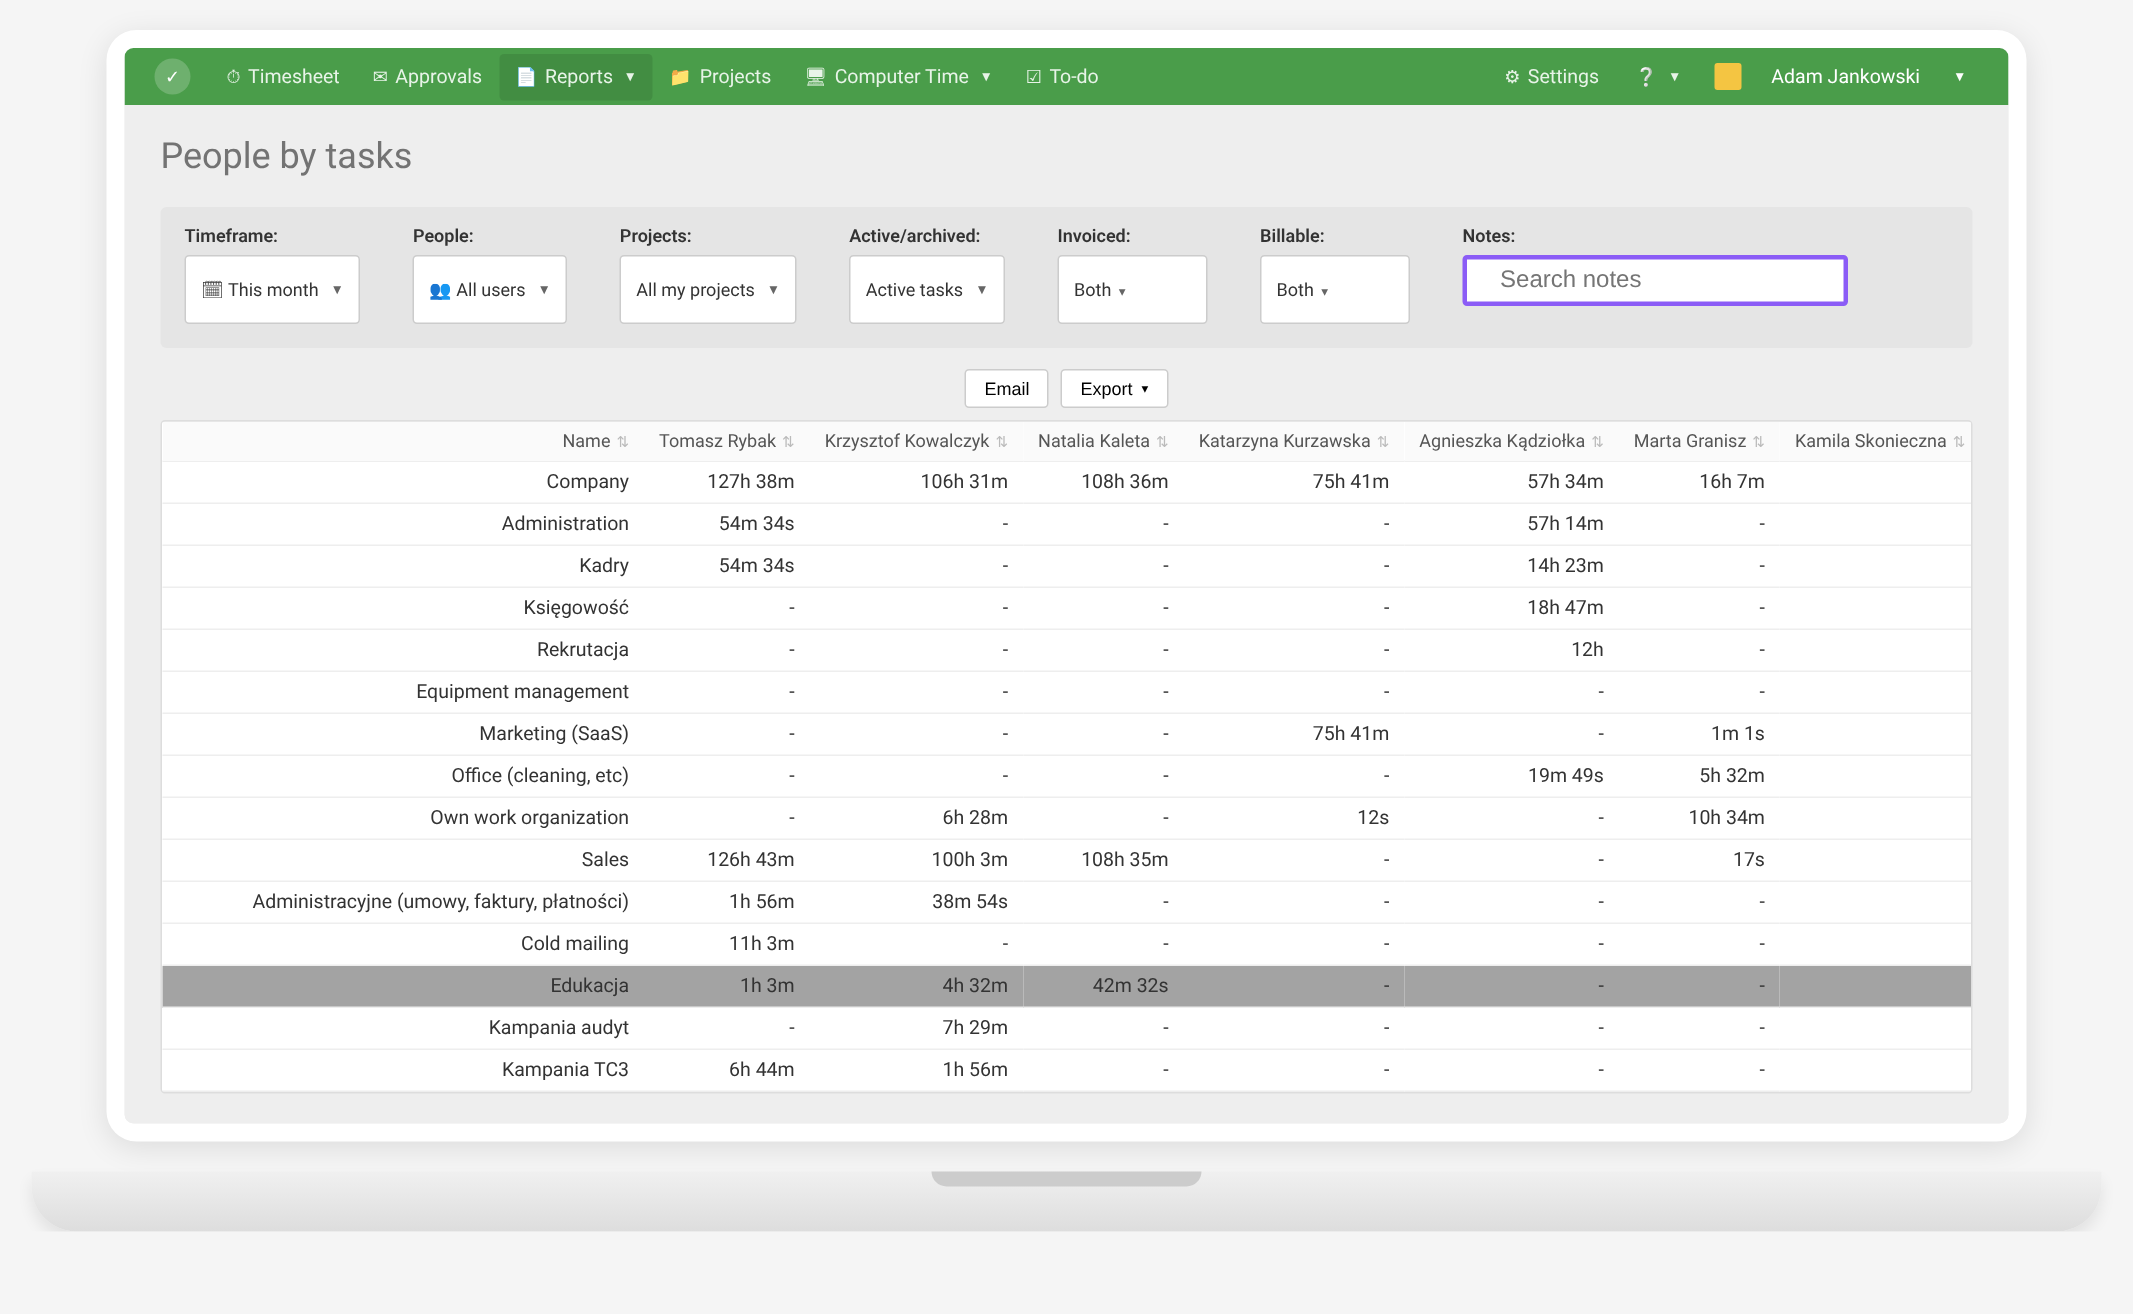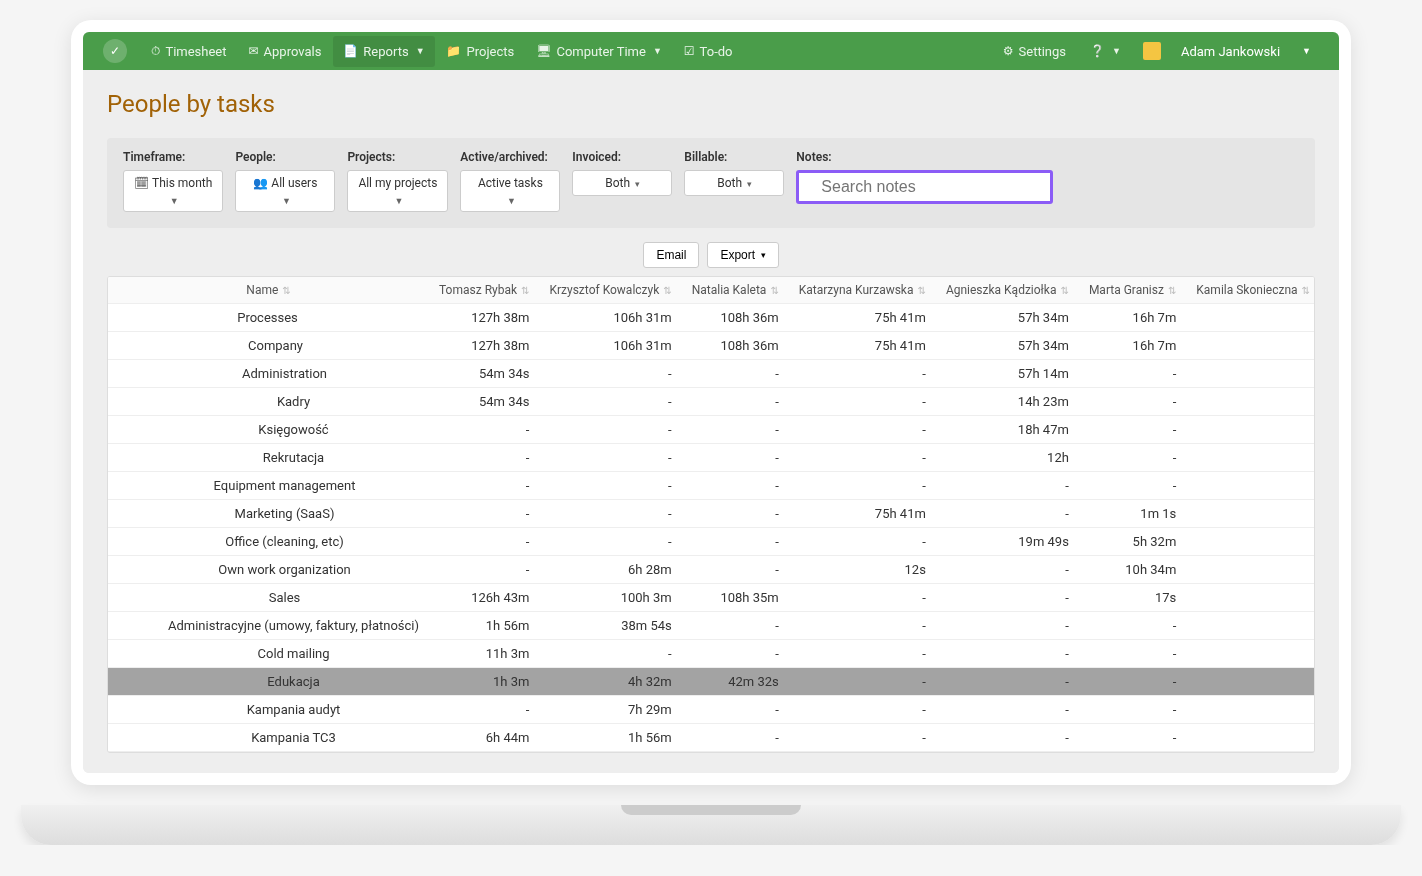--- a/index.html
+++ b/index.html
@@ -9,33 +9,33 @@
 .navbar { background: #4a9d4a; color: #fff; display: flex; align-items: center; padding: 0 20px; height: 38px; font-size: 13px; }
 .navbar .logo-icon { width: 24px; height: 24px; background: rgba(255,255,255,0.2); border-radius: 50%; margin-right: 14px; display:flex;align-items:center;justify-content:center;font-size:12px; }
 .navbar .nav-left { display: flex; align-items: center; gap: 2px; }
 .navbar .nav-item { display: flex; align-items: center; gap: 5px; padding: 8px 10px; cursor: pointer; color: #e8f4e8; }
 .navbar .nav-item.active { background: rgba(0,0,0,0.1); border-radius: 3px;}
 .navbar .nav-right { margin-left: auto; display: flex; align-items: center; gap: 4px; }
 .navbar .user { display: flex; align-items: center; gap: 20px; padding: 6px 8px; }
 .navbar .avatar { width: 18px; height: 18px; background: #f4c542; border-radius: 2px; display:inline-block; }
 .caret-down { font-size: 9px; margin-left: 2px; }
 .page { padding: 20px 24px; background: #eee; }
-.page-title { font-size: 24px; font-weight: 400; margin-bottom: 20px; color: #a16207; }
-.filters { background: #e5e5e5; border-radius: 4px; padding: 12px 16px 16px; display: flex; gap: 12px; flex-wrap: wrap; }
+.page-title { font-size: 24px; font-weight: 400; margin-bottom: 20px; color: #737373; }
+.filters { background: #e5e5e5; border-radius: 4px; padding: 12px 16px 16px; display: flex; gap: 35px; flex-wrap: wrap; }
 .filter-group { display: flex; flex-direction: column; gap: 6px; }
 .filter-label { font-size: 12px; font-weight: 600; color: #333; }
-.filter-control { background: #fff; border: 1px solid #ccc; border-radius: 3px; padding: 5px 10px; font-size: 12px; display: flex; align-items: center; gap: 6px; min-width: 100px; cursor: pointer; justify-content: space-between; flex-direction: column; }
+.filter-control { background: #fff; border: 1px solid #ccc; border-radius: 3px; padding: 15px 10px; font-size: 12px; display: flex; align-items: center; gap: 6px; min-width: 100px; cursor: pointer; justify-content: space-between; }
 .filter-control .caret-down { color: #666; }
 .filter-input { background: #fff; border: 3px solid #8b5cf6; border-radius: 3px; padding: 5px 22px; font-size: 16px; min-width: 100px; }
 .actions { display: flex; justify-content: center; gap: 8px; margin: 14px 0 8px; }
 .btn { background: #fff; border: 1px solid #ccc; border-radius: 3px; padding: 5px 12px; font-size: 12px; cursor: pointer; display:inline-flex;align-items:center;gap:4px;}
 .table-wrap { background: #fff; border: 1px solid #ddd; border-radius: 3px; overflow-x: auto; max-height: 500px; overflow-y:auto;}
 table { border-collapse: collapse; width: 100%; font-size: 13px; }
 th, td { padding: 6px 10px; text-align: right; white-space: nowrap; border-bottom: 1px solid #eee; }
-th:first-child, td:first-child { text-align: center; min-width: 260px; }
+th:first-child, td:first-child { text-align: right; min-width: 260px; }
 thead th { font-weight: 400; color: #555; background: #fafafa; position: sticky; top: 0; font-size: 12px;}
 tbody tr.hl { background: #a3a3a3; }
 .sort-icon { color: #bbb; font-size: 10px; margin-left: 4px; }
 .indent-0 { padding-left: 8px; }
 .indent-1 { padding-left: 24px; }
 .indent-2 { padding-left: 42px; }
 .indent-3 { padding-left: 60px; }
 .laptop-base { height: 40px; background: linear-gradient(#f0f0f0, #ddd); border-radius: 0 0 30px 30px; margin: 0 auto; max-width: 1380px; box-shadow: 0 6px 10px rgba(0,0,0,0.08); position: relative; }
 .laptop-notch { width: 180px; height: 10px; background: #ccc; border-radius: 0 0 10px 10px; position: absolute; left: 50%; transform: translateX(-50%); top: 0; }
 .ic { font-size: 12px; }
@@ -160,30 +160,20 @@
                 <th><span>Krzysztof Kowalczyk</span><span class="sort-icon">⇅</span></th>
                 <th><span>Natalia Kaleta</span><span class="sort-icon">⇅</span></th>
                 <th><span>Katarzyna Kurzawska</span><span class="sort-icon">⇅</span></th>
                 <th><span>Agnieszka Kądziołka</span><span class="sort-icon">⇅</span></th>
                 <th><span>Marta Granisz</span><span class="sort-icon">⇅</span></th>
                 <th><span>Kamila Skonieczna</span><span class="sort-icon">⇅</span></th>
               </tr>
             </thead>
       <tbody>
               <tr>
-                <td class="indent-0">Processes</td>
-                <td>127h 38m</td>
-                <td>106h 31m</td>
-                <td>108h 36m</td>
-                <td>75h 41m</td>
-                <td>57h 34m</td>
-                <td>16h 7m</td>
-                <td></td>
-              </tr>
-              <tr>
                 <td class="indent-1">Company</td>
                 <td>127h 38m</td>
                 <td>106h 31m</td>
                 <td>108h 36m</td>
                 <td>75h 41m</td>
                 <td>57h 34m</td>
                 <td>16h 7m</td>
                 <td></td>
               </tr>
               <tr>

